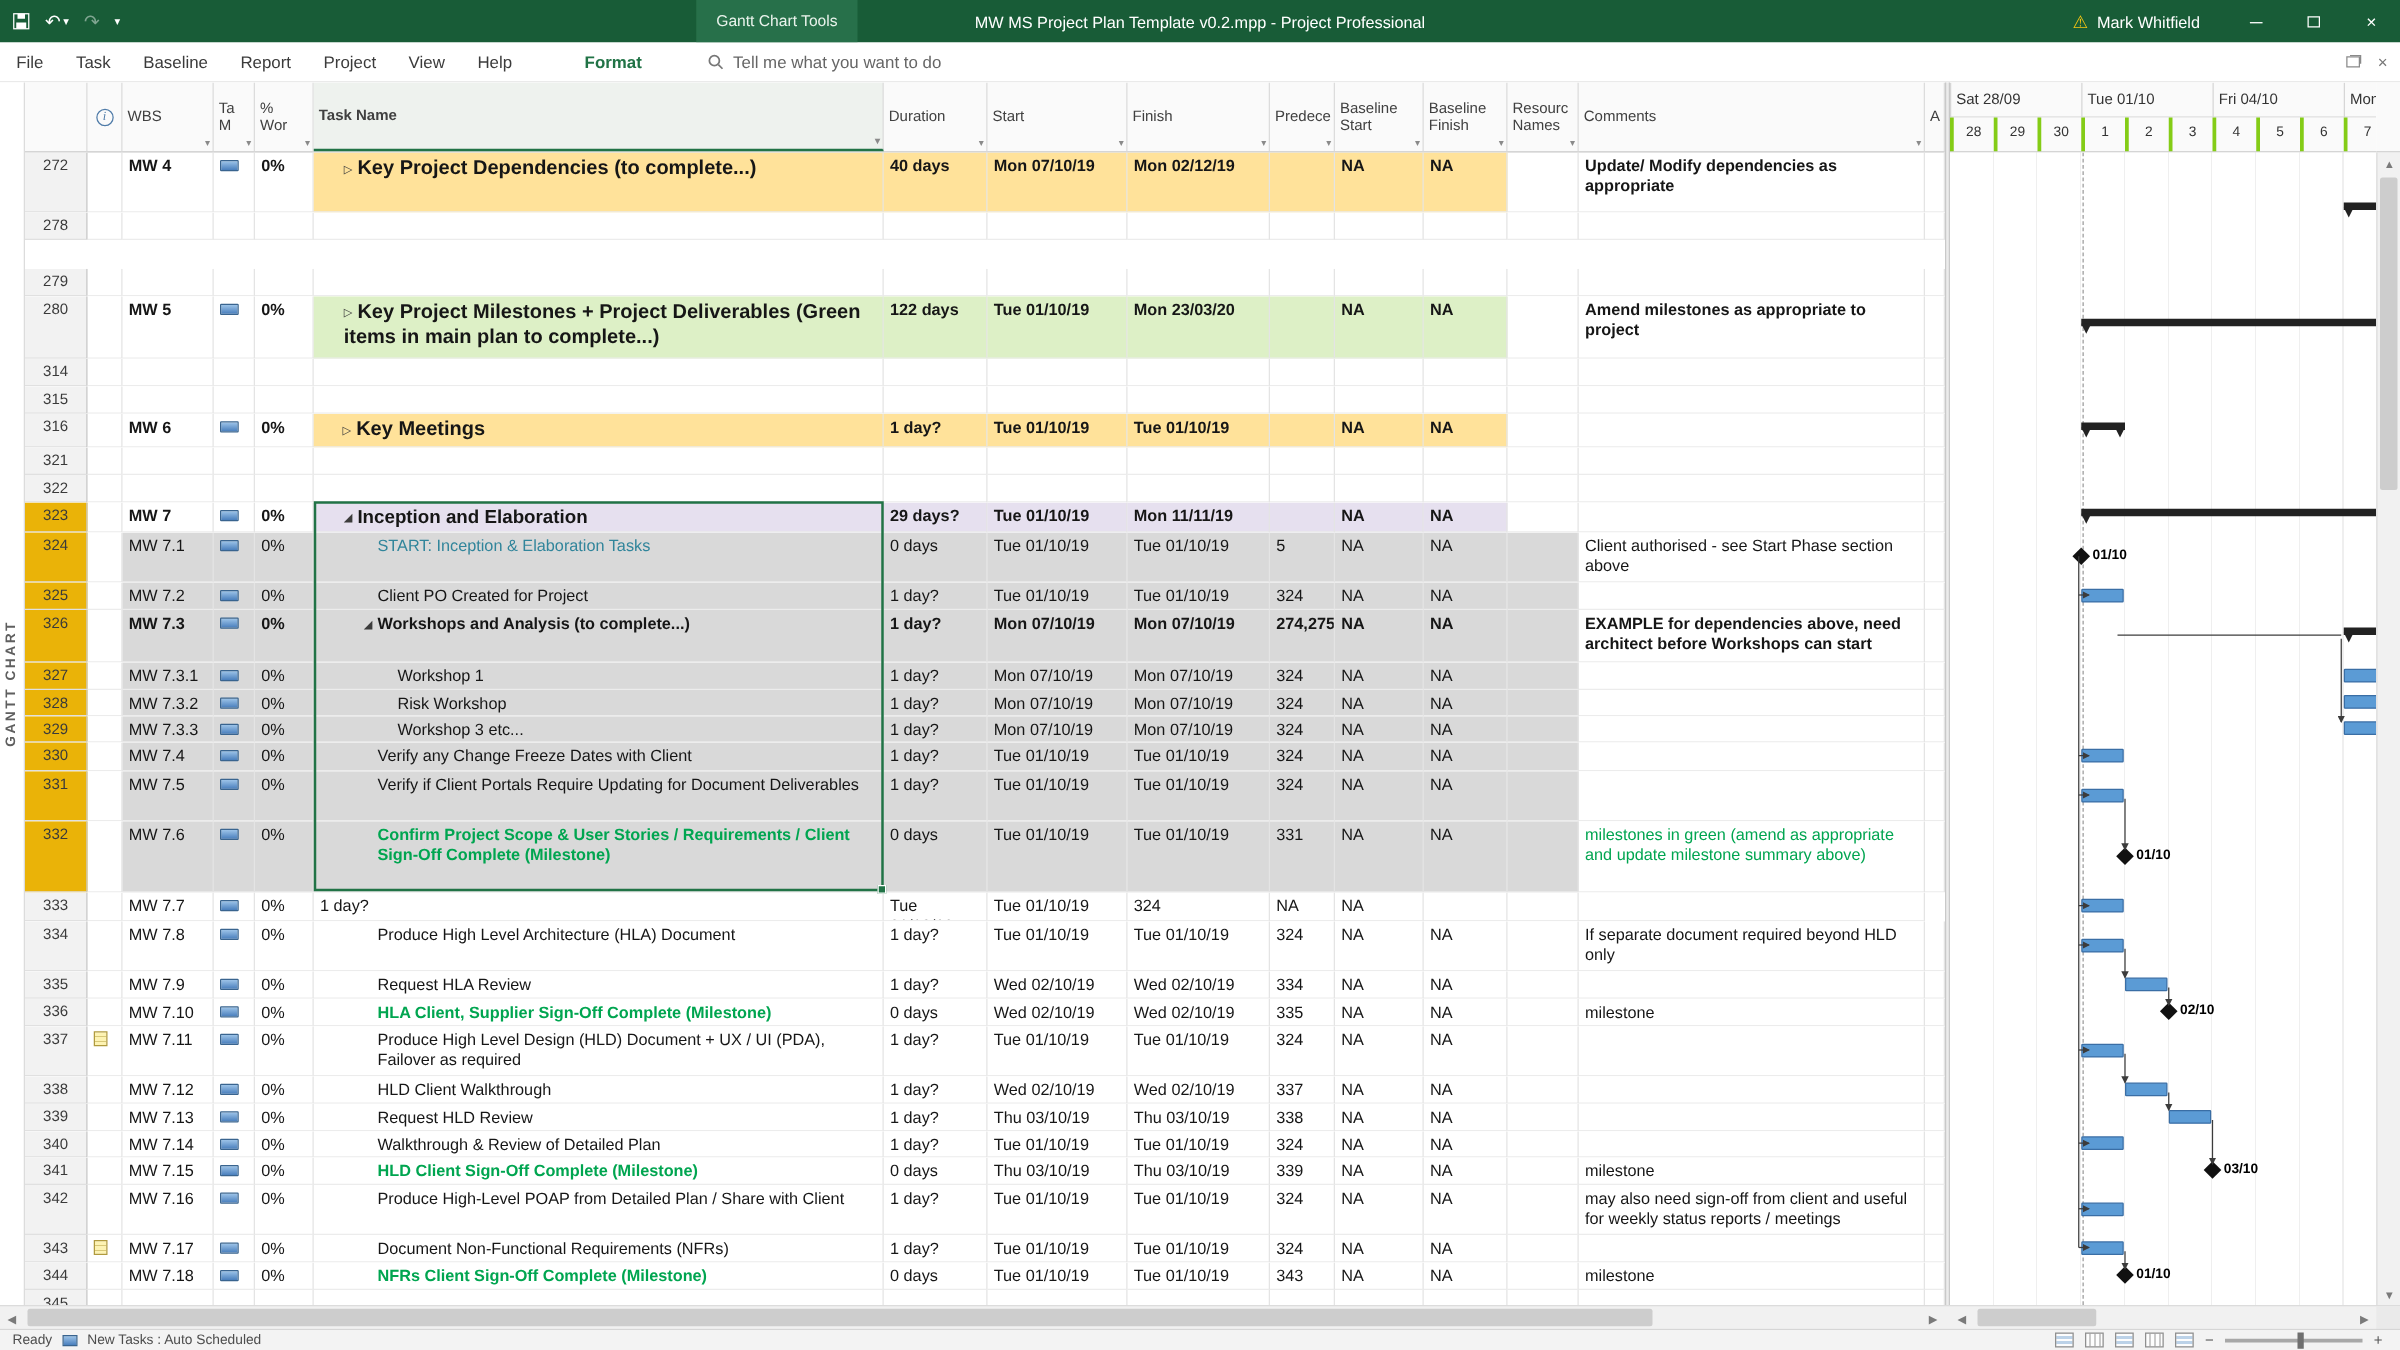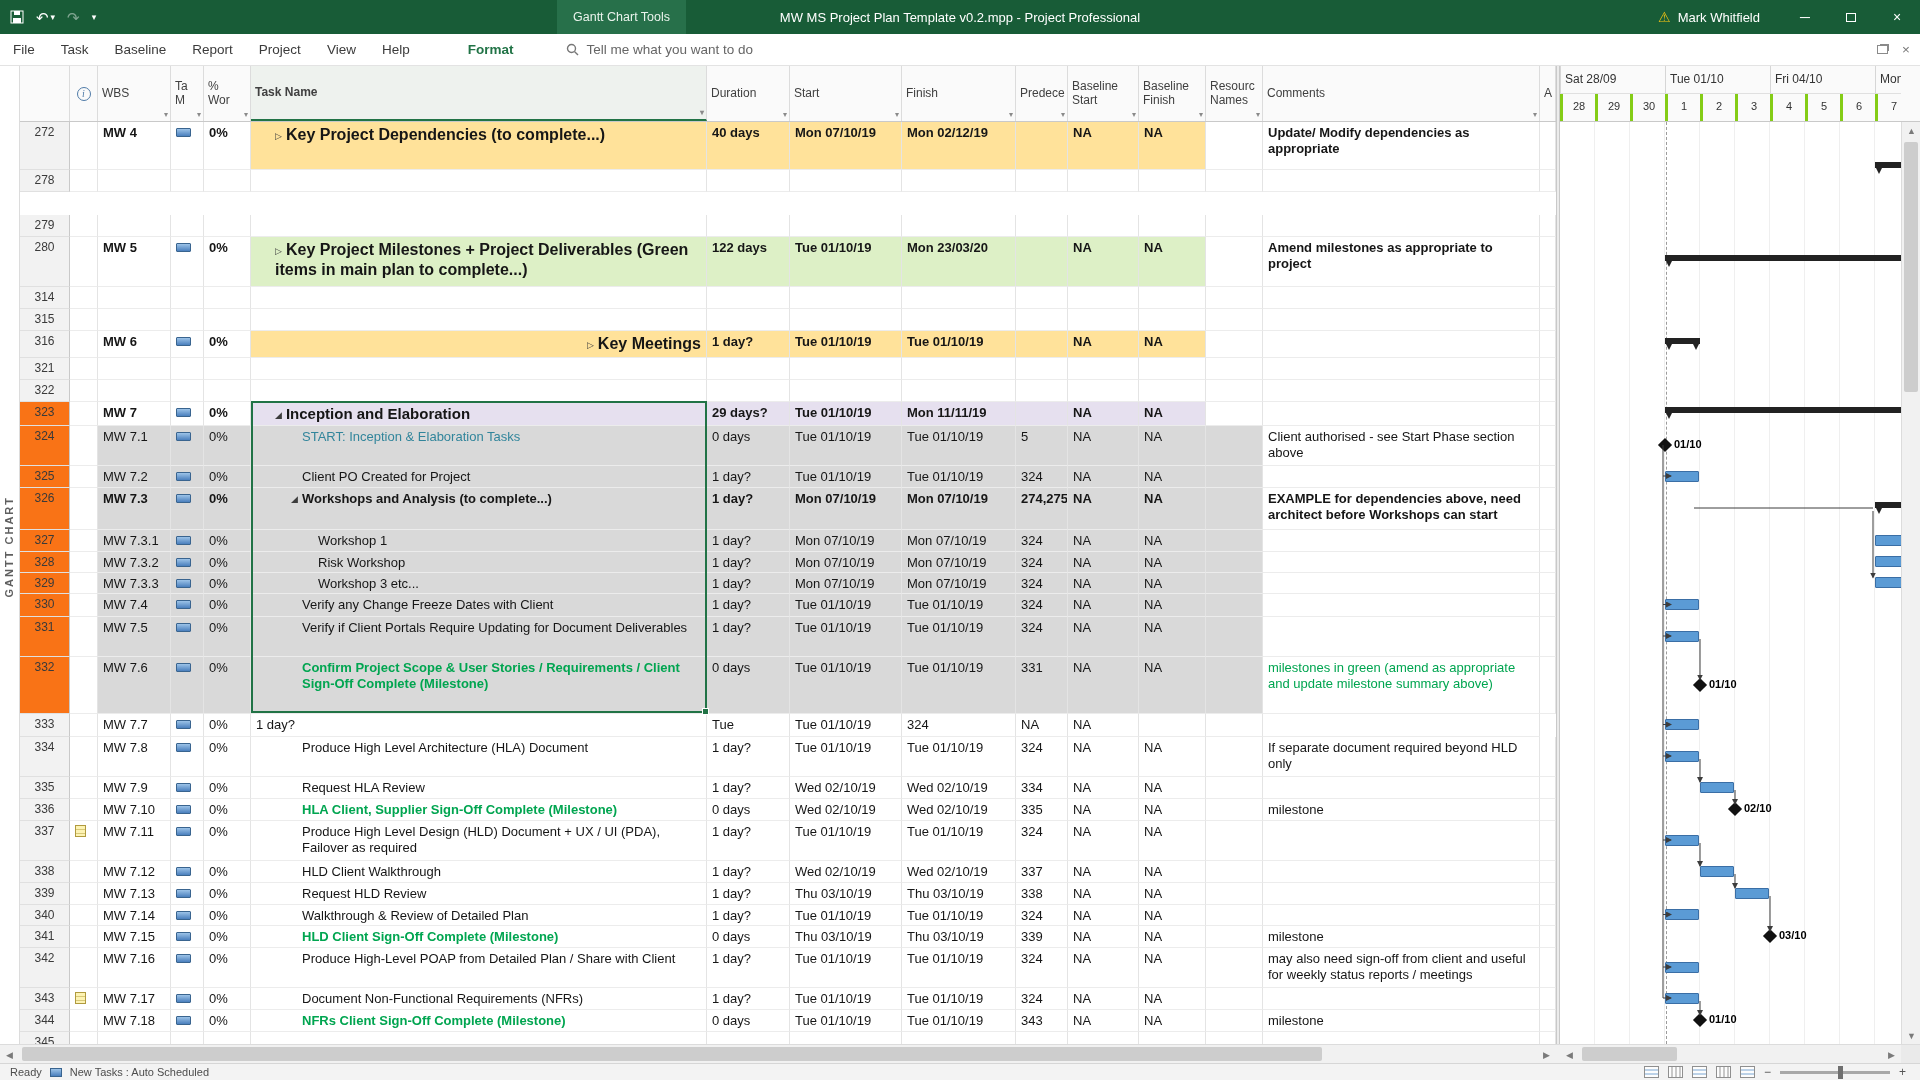--- a/index.html
+++ b/index.html
@@ -47,21 +47,21 @@
   .info-glyph { width:14px; height:14px; border-radius:50%; border:1px solid #4f7ba8; color:#4f7ba8;
     font-family:"Liberation Serif", serif; font-style:italic; font-size:10px;
     display:flex; align-items:center; justify-content:center; margin:0 auto; }
 
   .t-body { position:relative; height:922px; overflow:hidden; }
   .t-row { display:grid; overflow:hidden; }
   .cell { border-right:1px solid #e4e4e4; border-bottom:1px solid #ececec; padding:3px 5px 0;
     font-size:13px; color:#161616; line-height:1.25; overflow:hidden; }
   .cell.num { background:#f2f2f2; border-right:1px solid #c9c9c9; border-bottom-color:#e0e0e0;
     color:#3a3a3a; text-align:center; font-size:12px; }
-  .cell.sel-num { background:#f97316; }
+  .cell.sel-num { background:#eab308; }
   .cell.b { font-weight:bold; }
   .bg-orange { background:var(--c-orange); }
   .bg-green  { background:var(--c-green_row); }
   .bg-purple { background:var(--c-purple_row); }
   .bg-gray   { background:var(--c-gray_row); }
   .tri { display:inline-block; font-size:9px; color:#3c3c3c; margin-right:4px; vertical-align:1px; }
   .name-text.sum-top { font-weight:bold; font-size:16px; }
   .name-text.sum-mid { font-weight:bold; font-size:15px; }
   .name-text.sum-sub { font-weight:bold; font-size:13px; }
   .name-text.teal { color:var(--c-teal_text); }
@@ -351,21 +351,21 @@
           <div class="cell"></div>
           <div class="cell"></div>
           <div class="cell"></div>
         </div>
         <div class="t-row" style="grid-template-columns: 50px 28px 73px 33px 47px 456px 83px 112px 114px 52px 71px 67px 57px 277px 16px; height: 27px;">
           <div class="cell num">316</div>
           <div class="cell"></div>
           <div class="cell b">MW 6</div>
           <div class="cell"><span class="mode-icon"></span></div>
           <div class="cell b">0%</div>
-          <div class="cell bg-orange" style="padding-left: 23px; text-align: right;"><span class="tri">▷</span><span class="name-text sum-top">Key Meetings</span></div>
+          <div class="cell bg-orange" style="padding-left: 23px;"><span class="tri">▷</span><span class="name-text sum-top">Key Meetings</span></div>
           <div class="cell bg-orange b">1 day?</div>
           <div class="cell bg-orange b">Tue 01/10/19</div>
           <div class="cell bg-orange b">Tue 01/10/19</div>
           <div class="cell bg-orange b"></div>
           <div class="cell bg-orange b">NA</div>
           <div class="cell bg-orange b">NA</div>
           <div class="cell"></div>
           <div class="cell"></div>
           <div class="cell"></div>
         </div>

